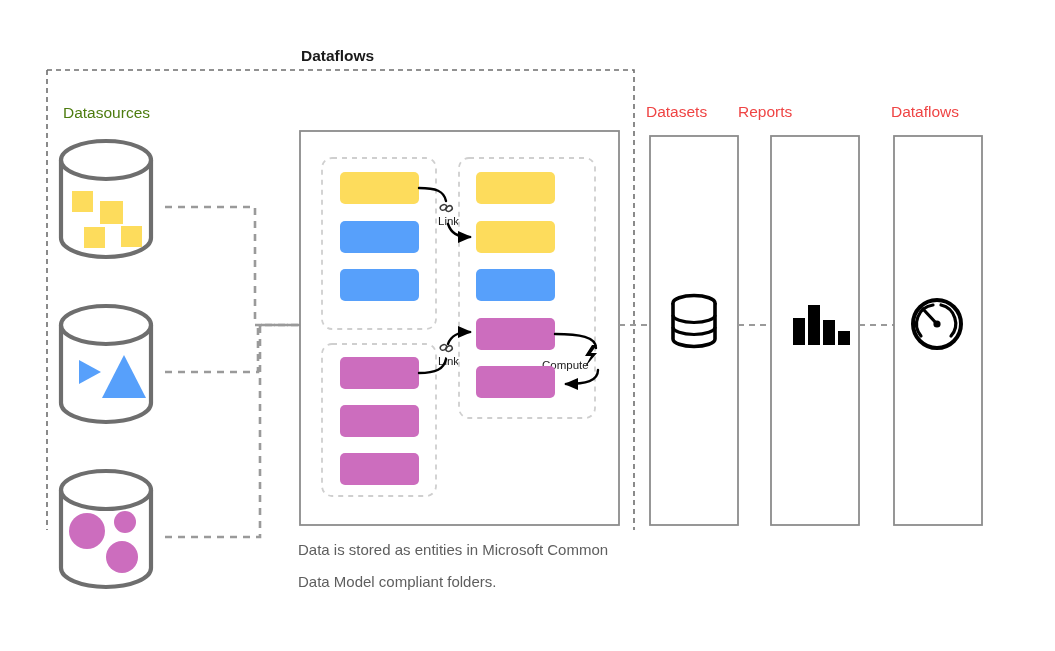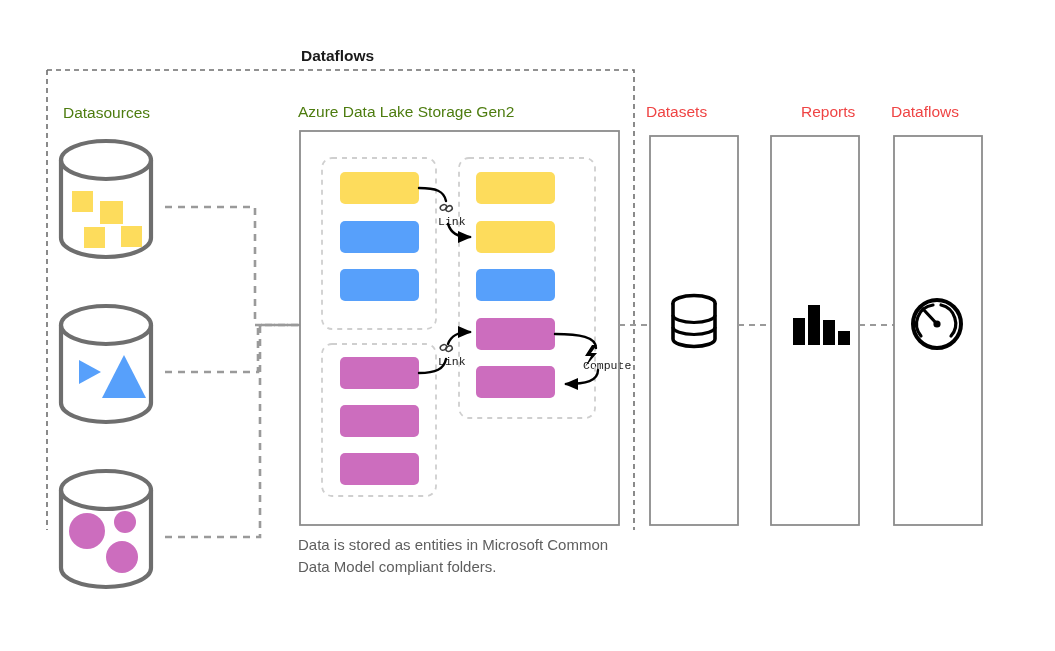--- a/index.html
+++ b/index.html
@@ -42,49 +42,48 @@
     font-size: 15.5px;
     color: #4d7c0f;
     white-space: nowrap;
   }
   .caption {
     position: absolute;
     left: 298px;
     top: 534px;
     font-size: 15px;
     color: #5e5e5e;
-    line-height: 22px;
+    line-height: 32px;
     width: 330px;
   }
   .edge-label {
     position: absolute;
     font-size: 11.5px;
     color: #1a1a1a;
     white-space: nowrap;
-    font-family: Liberation Mono, monospace;
+    font-family: Liberation Sans, sans-serif;
   }
 </style>
 </head>
 <body>
 
 <div id="canvas">
 
   <div class="title-dataflows">Dataflows</div>
 
   <div class="section-title" style="left:63px; top:104px;">Datasources</div>
-  <div class="section-title" style="left:298px; top:103px;">Azure Data Lake Storage Gen2</div>
   <div class="col-title" style="left:646px; top:103px;">Datasets</div>
-  <div class="col-title" style="left:801px; top:103px;">Reports</div>
+  <div class="col-title" style="left:738px; top:103px;">Reports</div>
   <div class="col-title" style="left:891px; top:103px;">Dataflows</div>
 
   <div class="caption">Data is stored as entities in Microsoft Common Data Model compliant folders.</div>
 
   <div class="edge-label" style="left:438px; top:215px;">Link</div>
   <div class="edge-label" style="left:438px; top:355px;">Link</div>
-  <div class="edge-label" style="left:583px; top:359px;">Compute</div>
+  <div class="edge-label" style="left:542px; top:359px;">Compute</div>
 
   <svg id="diagram-svg" viewBox="0 0 1055 651">
     <defs>
       <marker id="arrowhead" markerWidth="7" markerHeight="7" refX="5.2" refY="3" orient="auto">
         <path d="M0,0.4 L6,3 L0,5.6 Z" fill="#000000"></path>
       </marker>
     </defs>
 
     <path d="M47,70 L634,70 L634,530 L634,530" fill="none" stroke="#6E6E6E" stroke-width="1.6" stroke-dasharray="5,4" stroke-linecap="butt"></path>
     <path d="M47,70 L47,530" fill="none" stroke="#6E6E6E" stroke-width="1.6" stroke-dasharray="5,4"></path>

